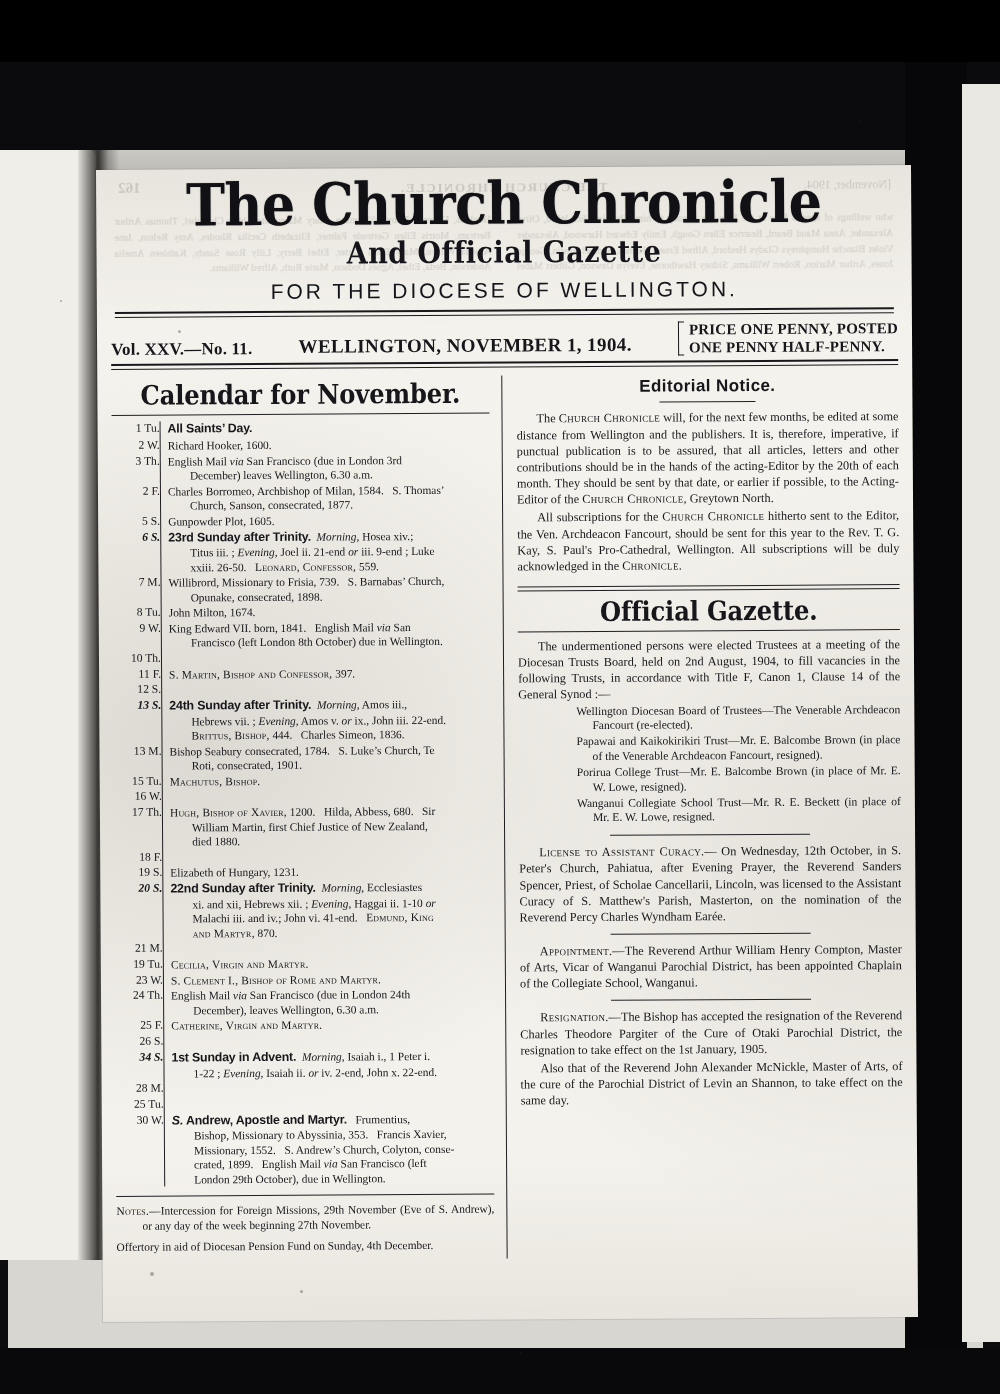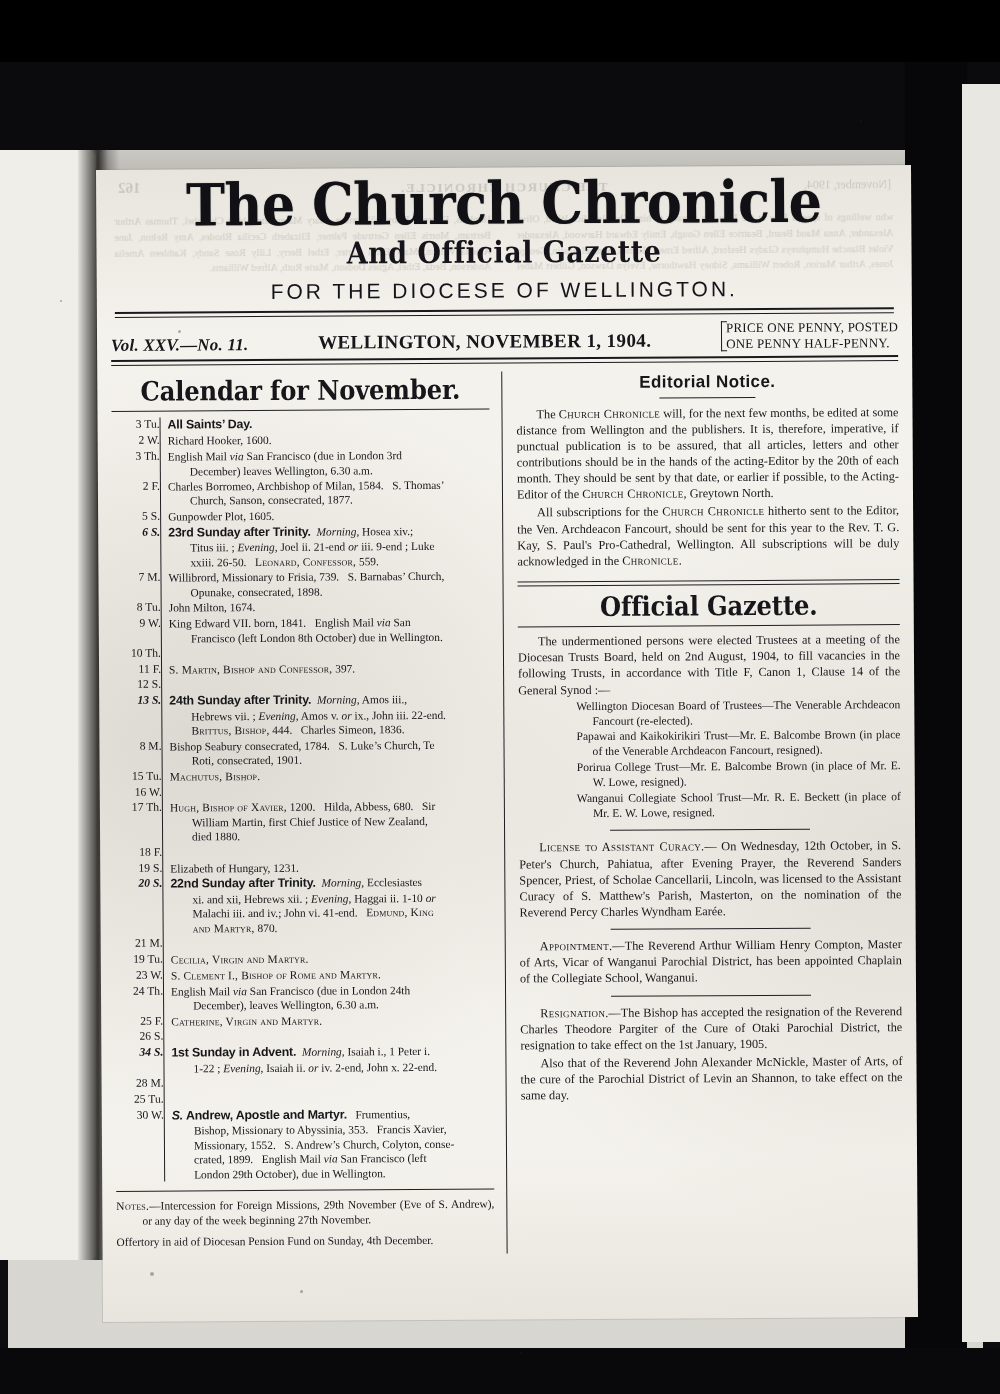--- a/index.html
+++ b/index.html
@@ -65,24 +65,24 @@
     font-style:normal;font-stretch:condensed;}
   .mast-sub{font-family:"DejaVu Serif",serif;font-weight:bold;font-size:30px;
     margin-top:2px;color:#15141a;letter-spacing:.5px;}
   .mast-for{font-family:"Liberation Sans",sans-serif;font-size:21px;font-weight:normal;
     letter-spacing:3.0px;margin-top:9px;color:#15141a;}
   .mast-rule{height:0;border-top:2px solid #1a181c;border-bottom:1px solid #1a181c;
     margin:7px 2px 0;height:3px;}
 
   #volbar{position:relative;z-index:3;display:flex;align-items:flex-end;
     justify-content:space-between;padding:6px 14px 0;}
-  .vol{font-weight:bold;font-size:17px;letter-spacing:.2px;font-style:italic;}
+  .vol{font-weight:bold;font-size:17px;letter-spacing:.2px;}
   .place{font-weight:bold;font-size:19px;letter-spacing:.4px;padding-bottom:1px;}
-  .price{font-size:13px;font-weight:normal;line-height:1.22;letter-spacing:.2px;
-    font-variant:small-caps;position:relative;padding-left:5px;text-align:left;}
+  .price{font-size:15px;font-weight:bold;line-height:1.22;letter-spacing:.2px;
+    font-variant:small-caps;position:relative;padding-left:11px;text-align:left;}
   .price:before{content:"";position:absolute;left:0;top:1px;bottom:1px;width:5px;
     border:1.6px solid #1a181c;border-right:none;}
   .volbar-rule{position:relative;z-index:3;margin:4px 14px 0;height:3px;
     border-top:2px solid #1a181c;border-bottom:1px solid #1a181c;}
 
   
   #cols{position:relative;z-index:3;display:flex;padding:8px 14px 0;
     align-items:stretch;}
   #colL{width:378px;padding-right:12px;}
   #colR{width:auto;flex:1;padding-left:14px;border-left:1.6px solid #201e22;}
@@ -179,21 +179,21 @@
   <div id="cols" class="ink">
 
     <div id="colL">
       <div class="sec-head blackletter">Calendar for November.</div>
       <div class="rule-single"></div>
 
       <div class="cal cal2">
         <div class="vrule"></div>
         <div id="cal-rows">
             <div class="cal-row">
-              <div class="cal-date">3 Tu.</div>
+              <div class="cal-date">1 Tu.</div>
               <div class="cal-txt"><b class="sunday-head">All Saints’ Day.</b></div>
             </div>
             <div class="cal-row">
               <div class="cal-date">2 W.</div>
               <div class="cal-txt">Richard Hooker, 1600.</div>
             </div>
             <div class="cal-row">
               <div class="cal-date">3 Th.</div>
               <div class="cal-txt">English Mail <em>via</em> San Francisco (due in London 3rd<span class="cont">December) leaves Wellington, 6.30 a.m.</span></div>
             </div>
@@ -231,21 +231,21 @@
             </div>
             <div class="cal-row">
               <div class="cal-date">12 S.</div>
               <div class="cal-txt"></div>
             </div>
             <div class="cal-row">
               <div class="cal-date sun">13 S.</div>
               <div class="cal-txt"><b class="sunday-head">24th Sunday after Trinity.</b> <em>Morning</em>, Amos iii.,<span class="cont">Hebrews vii. ; <em>Evening</em>, Amos v. <em>or</em> ix., John iii. 22-end.</span><span class="cont"><span class="sc">Brittus, Bishop,</span> 444.  Charles Simeon, 1836.</span></div>
             </div>
             <div class="cal-row">
-              <div class="cal-date">8 M.</div>
+              <div class="cal-date">13 M.</div>
               <div class="cal-txt">Bishop Seabury consecrated, 1784.  S. Luke’s Church, Te<span class="cont">Roti, consecrated, 1901.</span></div>
             </div>
             <div class="cal-row">
               <div class="cal-date">15 Tu.</div>
               <div class="cal-txt"><span class="sc">Machutus, Bishop.</span></div>
             </div>
             <div class="cal-row">
               <div class="cal-date">16 W.</div>
               <div class="cal-txt"></div>
             </div>

